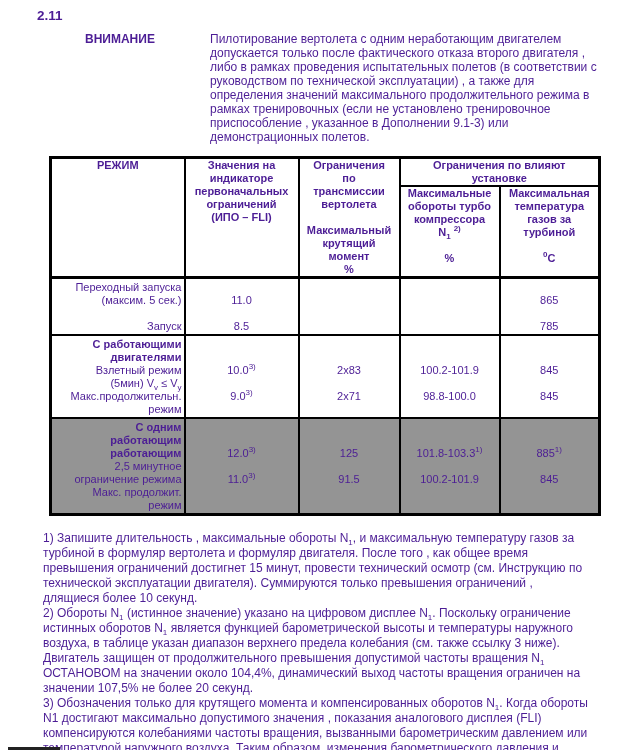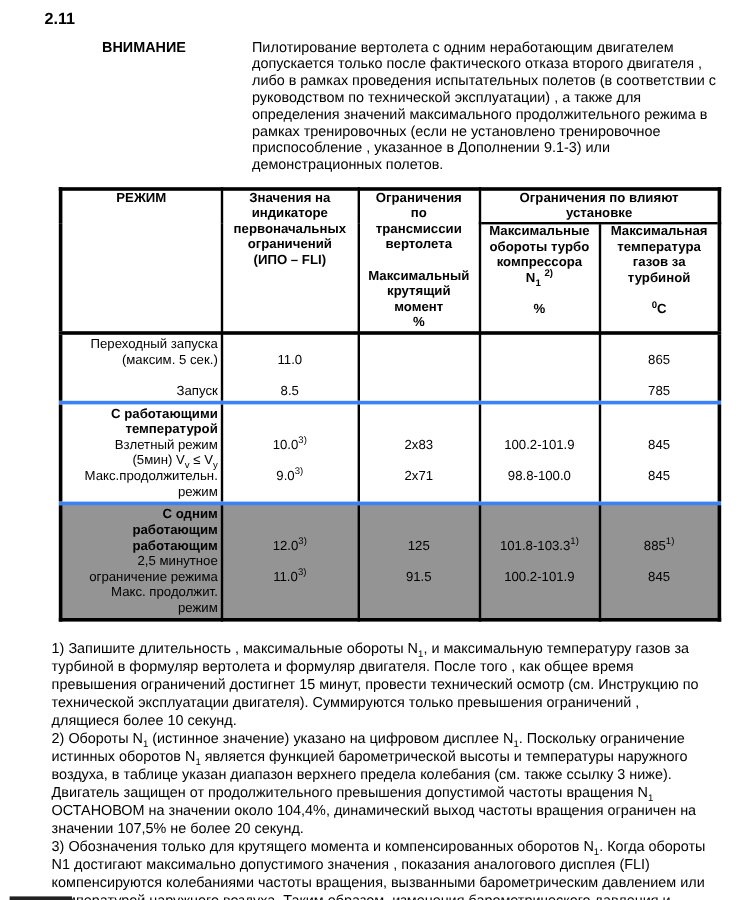--- a/index.html
+++ b/index.html
@@ -1,18 +1,18 @@
 <!DOCTYPE html>
 <html><head>
 <meta charset="utf-8">
 <style>
   html,body{margin:0;padding:0;background:#e8e8e8;}
   .page{
     position:relative;width:627px;height:750px;overflow:hidden;background:#fff;
-    font-family:"Liberation Sans",sans-serif;color:#000000;
+    font-family:"Liberation Sans",sans-serif;color:#4c1d95;
     padding:8px 26px 0 37px;box-sizing:border-box;
   }
   .pre{white-space:pre-line;}
   sup{font-size:8px;line-height:0;vertical-align:super;}
   sub{font-size:8px;line-height:0;vertical-align:sub;}
 
   
   .title-row{display:flex;font-weight:bold;font-size:13.5px;line-height:15px;}
   .title-num{width:48px;flex:0 0 48px;}
   .kv-row{display:flex;font-size:12px;line-height:14px;margin-left:48px;}
@@ -27,21 +27,21 @@
   .limits th,.limits td{border:2px solid #000;padding:0;vertical-align:top;overflow:hidden;}
   .limits thead{border-bottom:3px solid #000;}
   .limits thead th{font-weight:bold;text-align:center;line-height:13px;}
   .cl{line-height:13px;min-height:13px;}
   .h-mode{text-align:left;padding:26px 0 0 4px;vertical-align:top;}
   .h-fli{padding-top:3px;}
   .h-trq{padding-top:3px;margin-left:44px;}
   .h-group{height:26px;vertical-align:middle;}
   .h-sub{padding-top:4px;}
   .gap-top{margin-top:13px;}
-  .limits tbody tr+tr{border-top:3px solid #3b82f6;}
+  .limits tbody tr+tr{border-top:1px solid #3b82f6;}
   .limits td.mode{text-align:right;padding:2px 2px 1px 4px;}
   .limits td.val{text-align:center;padding:2px 0 1px 0;}
   .limits tr.shaded td{background:#949494;}
   .b{font-weight:bold;}
 
   
   .footnotes{margin:15px 0 0 6px;width:560px;font-size:12px;line-height:15px;}
   .footnote{white-space:pre-line;}
 
   .footer-fragment{position:absolute;left:8px;bottom:0;width:52px;height:3px;background:#222;}
@@ -145,21 +145,21 @@
           <td class="val">
             <div class="cl"></div>
             <div class="cl">865</div>
             <div class="cl"></div>
             <div class="cl">785</div>
           </td>
         </tr>
         <tr class="">
           <td class="mode">
             <div class="cl b">С работающими</div>
-            <div class="cl b">температурой</div>
+            <div class="cl b">двигателями</div>
             <div class="cl">Взлетный режим</div>
             <div class="cl">(5мин) V<sub>v</sub> ≤ V<sub>y</sub></div>
             <div class="cl">Макс.продолжительн.</div>
             <div class="cl">режим</div>
           </td>
           <td class="val">
             <div class="cl"></div>
             <div class="cl"></div>
             <div class="cl">10.0<sup>3)</sup></div>
             <div class="cl"></div>

